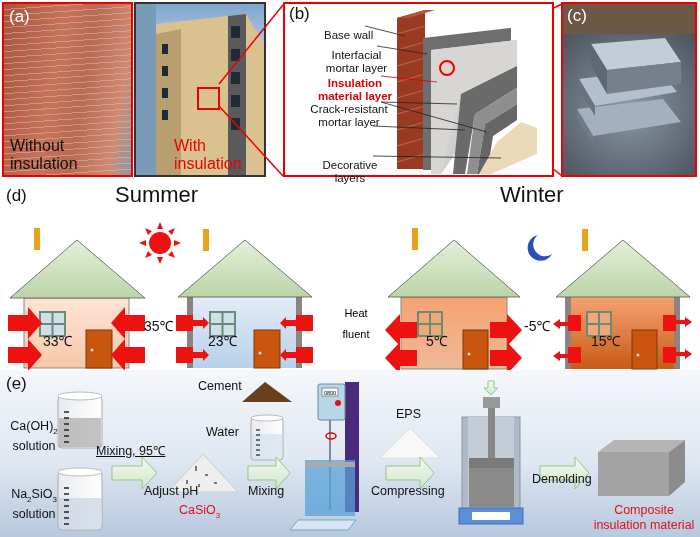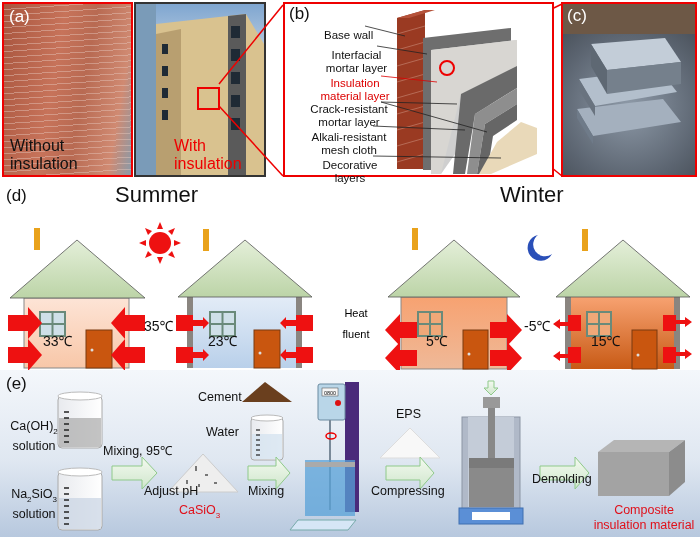--- a/index.html
+++ b/index.html
@@ -7,21 +7,21 @@
   .abs{position:absolute;}
   svg text{font-family:"Liberation Sans",sans-serif;}
   .panel-label{font-size:17px;color:#111;}
   .photo-a1{left:2px;top:2px;width:131px;height:175px;background:linear-gradient(100deg,#a8553e 0%,#c7735a 40%,#b86a52 60%,#d08a72 85%,#8a9aa8 100%);border:2px solid #e00;box-sizing:border-box;overflow:hidden;}
   .photo-a1::before{content:"";position:absolute;inset:0;background:repeating-linear-gradient(176deg,rgba(255,255,255,0.0) 0 5px,rgba(230,200,190,0.45) 5px 6px);}
   .photo-a2{left:134px;top:2px;width:132px;height:175px;background:linear-gradient(180deg,#7fa6d0 0%,#c9d7e6 35%,#d6c39a 45%,#cdb78a 100%);border:2px solid #333;box-sizing:border-box;overflow:hidden;}
   .caption-a{position:absolute;bottom:2px;font-size:16px;}
   .photo-c{left:561px;top:2px;width:136px;height:175px;border:2px solid #e00;box-sizing:border-box;background:radial-gradient(circle at 50% 60%,#8e9aa8 0%,#5b6470 60%,#3d434a 100%);overflow:hidden;}
   .panel-b{left:283px;top:2px;width:271px;height:175px;border:2px solid #e00;box-sizing:border-box;background:#fff;}
   .b-lbl{position:absolute;font-size:11.5px;color:#111;line-height:13px;text-align:center;margin-top:11px;}
-  .b-lbl.red{color:#d00;font-weight:normal;}
+  .b-lbl.red{color:#d00;font-weight:bold;}
   .season{font-size:22px;color:#111;}
   .temp{font-size:14px;color:#111;}
   .panel-e{left:0;top:370px;width:700px;height:167px;background:linear-gradient(180deg,#f4f7fb 0%,#dfe7f1 55%,#b7c8de 100%);}
   .e-txt{position:absolute;font-size:12.5px;color:#111;line-height:15px;}
   .e-red{color:#e0101a;}
 </style>
 </head>
 <body>
 
 <div class="abs photo-a1">
@@ -93,21 +93,20 @@
       <line x1="96" y1="98" x2="172" y2="100"></line>
       <line x1="96" y1="98" x2="202" y2="128"></line>
       <line x1="88" y1="122" x2="180" y2="126"></line>
       <line x1="88" y1="152" x2="216" y2="154"></line>
     </g>
   </svg>
   <span class="b-lbl" style="left:39px;top:14px;">Base wall</span>
   <span class="b-lbl" style="left:34px;top:34px;width:75px;"><span>Interfacial</span><br><span>mortar layer</span></span>
   <span class="b-lbl red" style="left:30px;top:62px;width:80px;"><span>Insulation</span><br><span>material layer</span></span>
   <span class="b-lbl" style="left:14px;top:88px;width:100px;"><span>Crack-resistant</span><br><span>mortar layer</span></span>
-  <span class="b-lbl" style="left:14px;top:116px;width:100px;"><span>Alkali-resistant</span><br><span>mesh cloth</span></span>
   <span class="b-lbl" style="left:20px;top:144px;width:90px;"><span>Decorative</span><br><span>layers</span></span>
 </div>
 
 <div class="abs photo-c">
   <svg class="abs" style="left:0;top:0" width="132" height="171">
     <rect x="0" y="0" width="132" height="30" fill="#6d5846"></rect>
     <polygon points="14,105 100,95 118,118 30,132" fill="#a4b0be"></polygon>
     <polygon points="14,105 30,132 30,140 14,114" fill="#6f7b89"></polygon>
     <polygon points="16,75 96,65 114,88 32,102" fill="#b3bfcc"></polygon>
     <polygon points="16,75 32,102 32,112 16,86" fill="#69737f"></polygon>
@@ -342,23 +341,23 @@
 
     <g>
       <polygon points="598,82 614,70 685,70 669,82" fill="#b5b5b5"></polygon>
       <polygon points="669,82 685,70 685,112 669,126" fill="#8c8c8c"></polygon>
       <rect x="598" y="82" width="71" height="44" fill="#a3a3a3"></rect>
     </g>
   </svg>
 
   <span class="e-txt" style="left:9px;top:49px;text-align:center;width:50px;"><span>Ca(OH)</span><sub style="font-size:8px">2</sub><br><span>solution</span></span>
   <span class="e-txt" style="left:8px;top:117px;text-align:center;width:52px;"><span>Na</span><sub style="font-size:8px">2</sub><span>SiO</span><sub style="font-size:8px">3</sub><br><span>solution</span></span>
-  <span class="e-txt" style="left:103px;top:74px;">Mixing, 95℃</span>
+  <span class="e-txt" style="left:96px;top:74px;text-decoration:underline;">Mixing, 95℃</span>
   <span class="e-txt" style="left:107px;top:114px;margin-left:37px;">Adjust pH</span>
   <span class="e-txt e-red" style="left:179px;top:133px;"><span>CaSiO</span><sub style="font-size:8px">3</sub></span>
-  <span class="e-txt" style="left:198px;top:20px;">Cement</span>
+  <span class="e-txt" style="left:198px;top:9px;">Cement</span>
   <span class="e-txt" style="left:206px;top:55px;">Water</span>
   <span class="e-txt" style="left:248px;top:114px;">Mixing</span>
   <span class="e-txt" style="left:396px;top:37px;">EPS</span>
   <span class="e-txt" style="left:371px;top:114px;">Compressing</span>
   <span class="e-txt" style="left:532px;top:102px;">Demolding</span>
   <span class="e-txt e-red" style="left:588px;top:133px;text-align:center;width:112px;"><span>Composite</span><br><span>insulation material</span></span>
 </div>
 
 </body></html>

